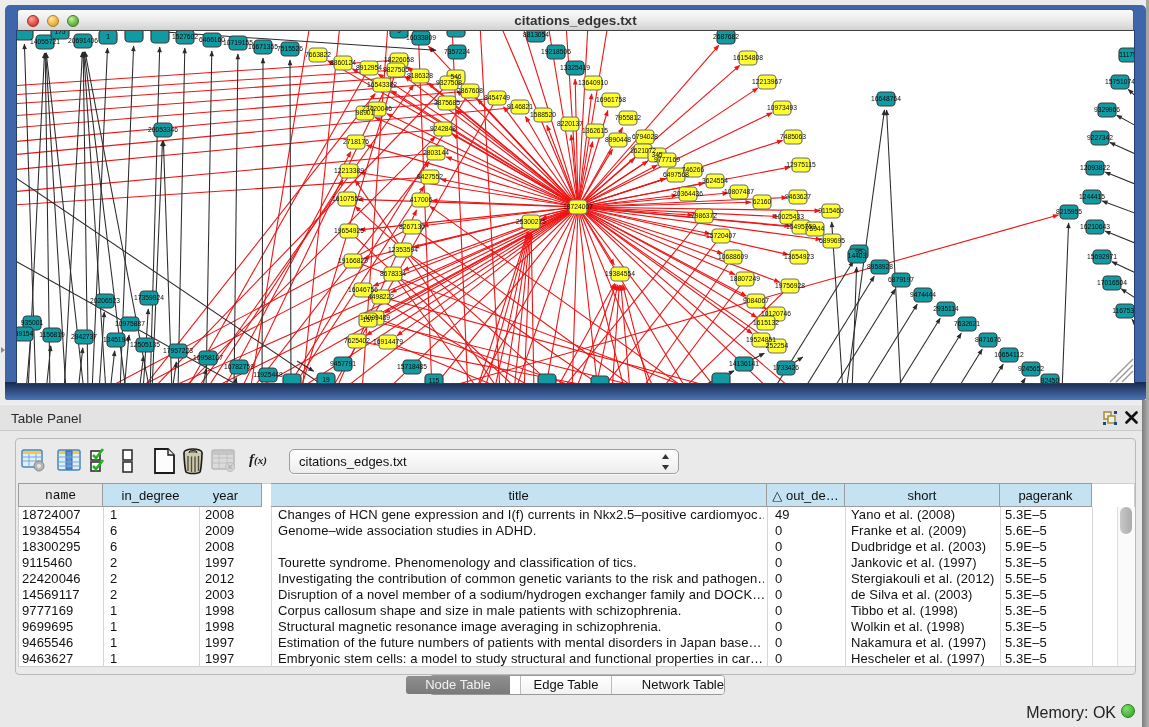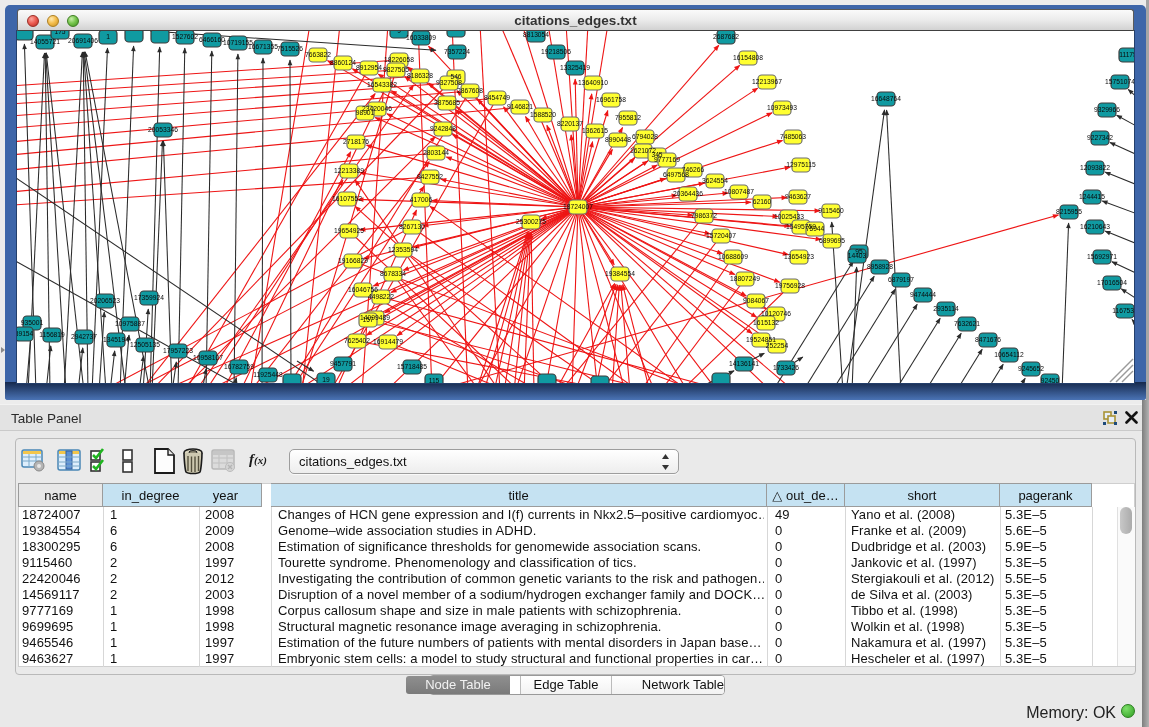--- a/index.html
+++ b/index.html
@@ -632,21 +632,21 @@
 <div id="dropdown">
     <span>citations_edges.txt</span>
   <svg style="position:absolute;right:8px;top:4px" width="9" height="16" viewBox="0 0 9 16">
       <path d="M4.5 0 L8 5 L1 5 z" fill="#333"></path>
       <path d="M4.5 16 L8 11 L1 11 z" fill="#333"></path>
     </svg>
 </div>
 
 <div id="tablewrap"></div>
 
-<div class="hcell" style="left:18px;width:85px;background:#e7e7e7;border-left:1px solid #9b9b9b;">name</div>
+<div class="hcell" style="left:18px;width:85px;background:#e7e7e7;border-left:1px solid #9b9b9b;font-family:Liberation Mono, monospace;">name</div>
 <div class="hcell" style="left:103px;width:96px;">in_degree</div>
 <div class="hcell" style="left:190px;width:72px;">year</div>
 <div class="hcell" style="left:271px;width:496px;">title</div>
 <div class="hcell" style="left:767px;width:78px;">△ out_de…</div>
 <div class="hcell" style="left:845px;width:155px;">short</div>
 <div class="hcell" style="left:1000px;width:92px;">pagerank</div>
 
 <div class="trow" style="top:507px">
 <span class="c" style="left:22px">18724007</span>
 <span class="c" style="left:110px">1</span>
@@ -662,21 +662,20 @@
 <span class="c" style="left:205px">2009</span>
 <span class="c" style="left:278px;width:486px">Genome–wide association studies in ADHD.</span>
 <span class="c" style="left:775px">0</span>
 <span class="c" style="left:851px">Franke et al. (2009)</span>
 <span class="c" style="left:1005px">5.6E–5</span>
 </div>
 <div class="trow" style="top:539px">
 <span class="c" style="left:22px">18300295</span>
 <span class="c" style="left:110px">6</span>
 <span class="c" style="left:205px">2008</span>
-<span class="c" style="left:278px;width:486px">Estimation of significance thresholds for genomewide association scans.</span>
 <span class="c" style="left:775px">0</span>
 <span class="c" style="left:851px">Dudbridge et al. (2003)</span>
 <span class="c" style="left:1005px">5.9E–5</span>
 </div>
 <div class="trow" style="top:555px">
 <span class="c" style="left:22px">9115460</span>
 <span class="c" style="left:110px">2</span>
 <span class="c" style="left:205px">1997</span>
 <span class="c" style="left:278px;width:486px">Tourette syndrome. Phenomenology and classification of tics.</span>
 <span class="c" style="left:775px">0</span>

